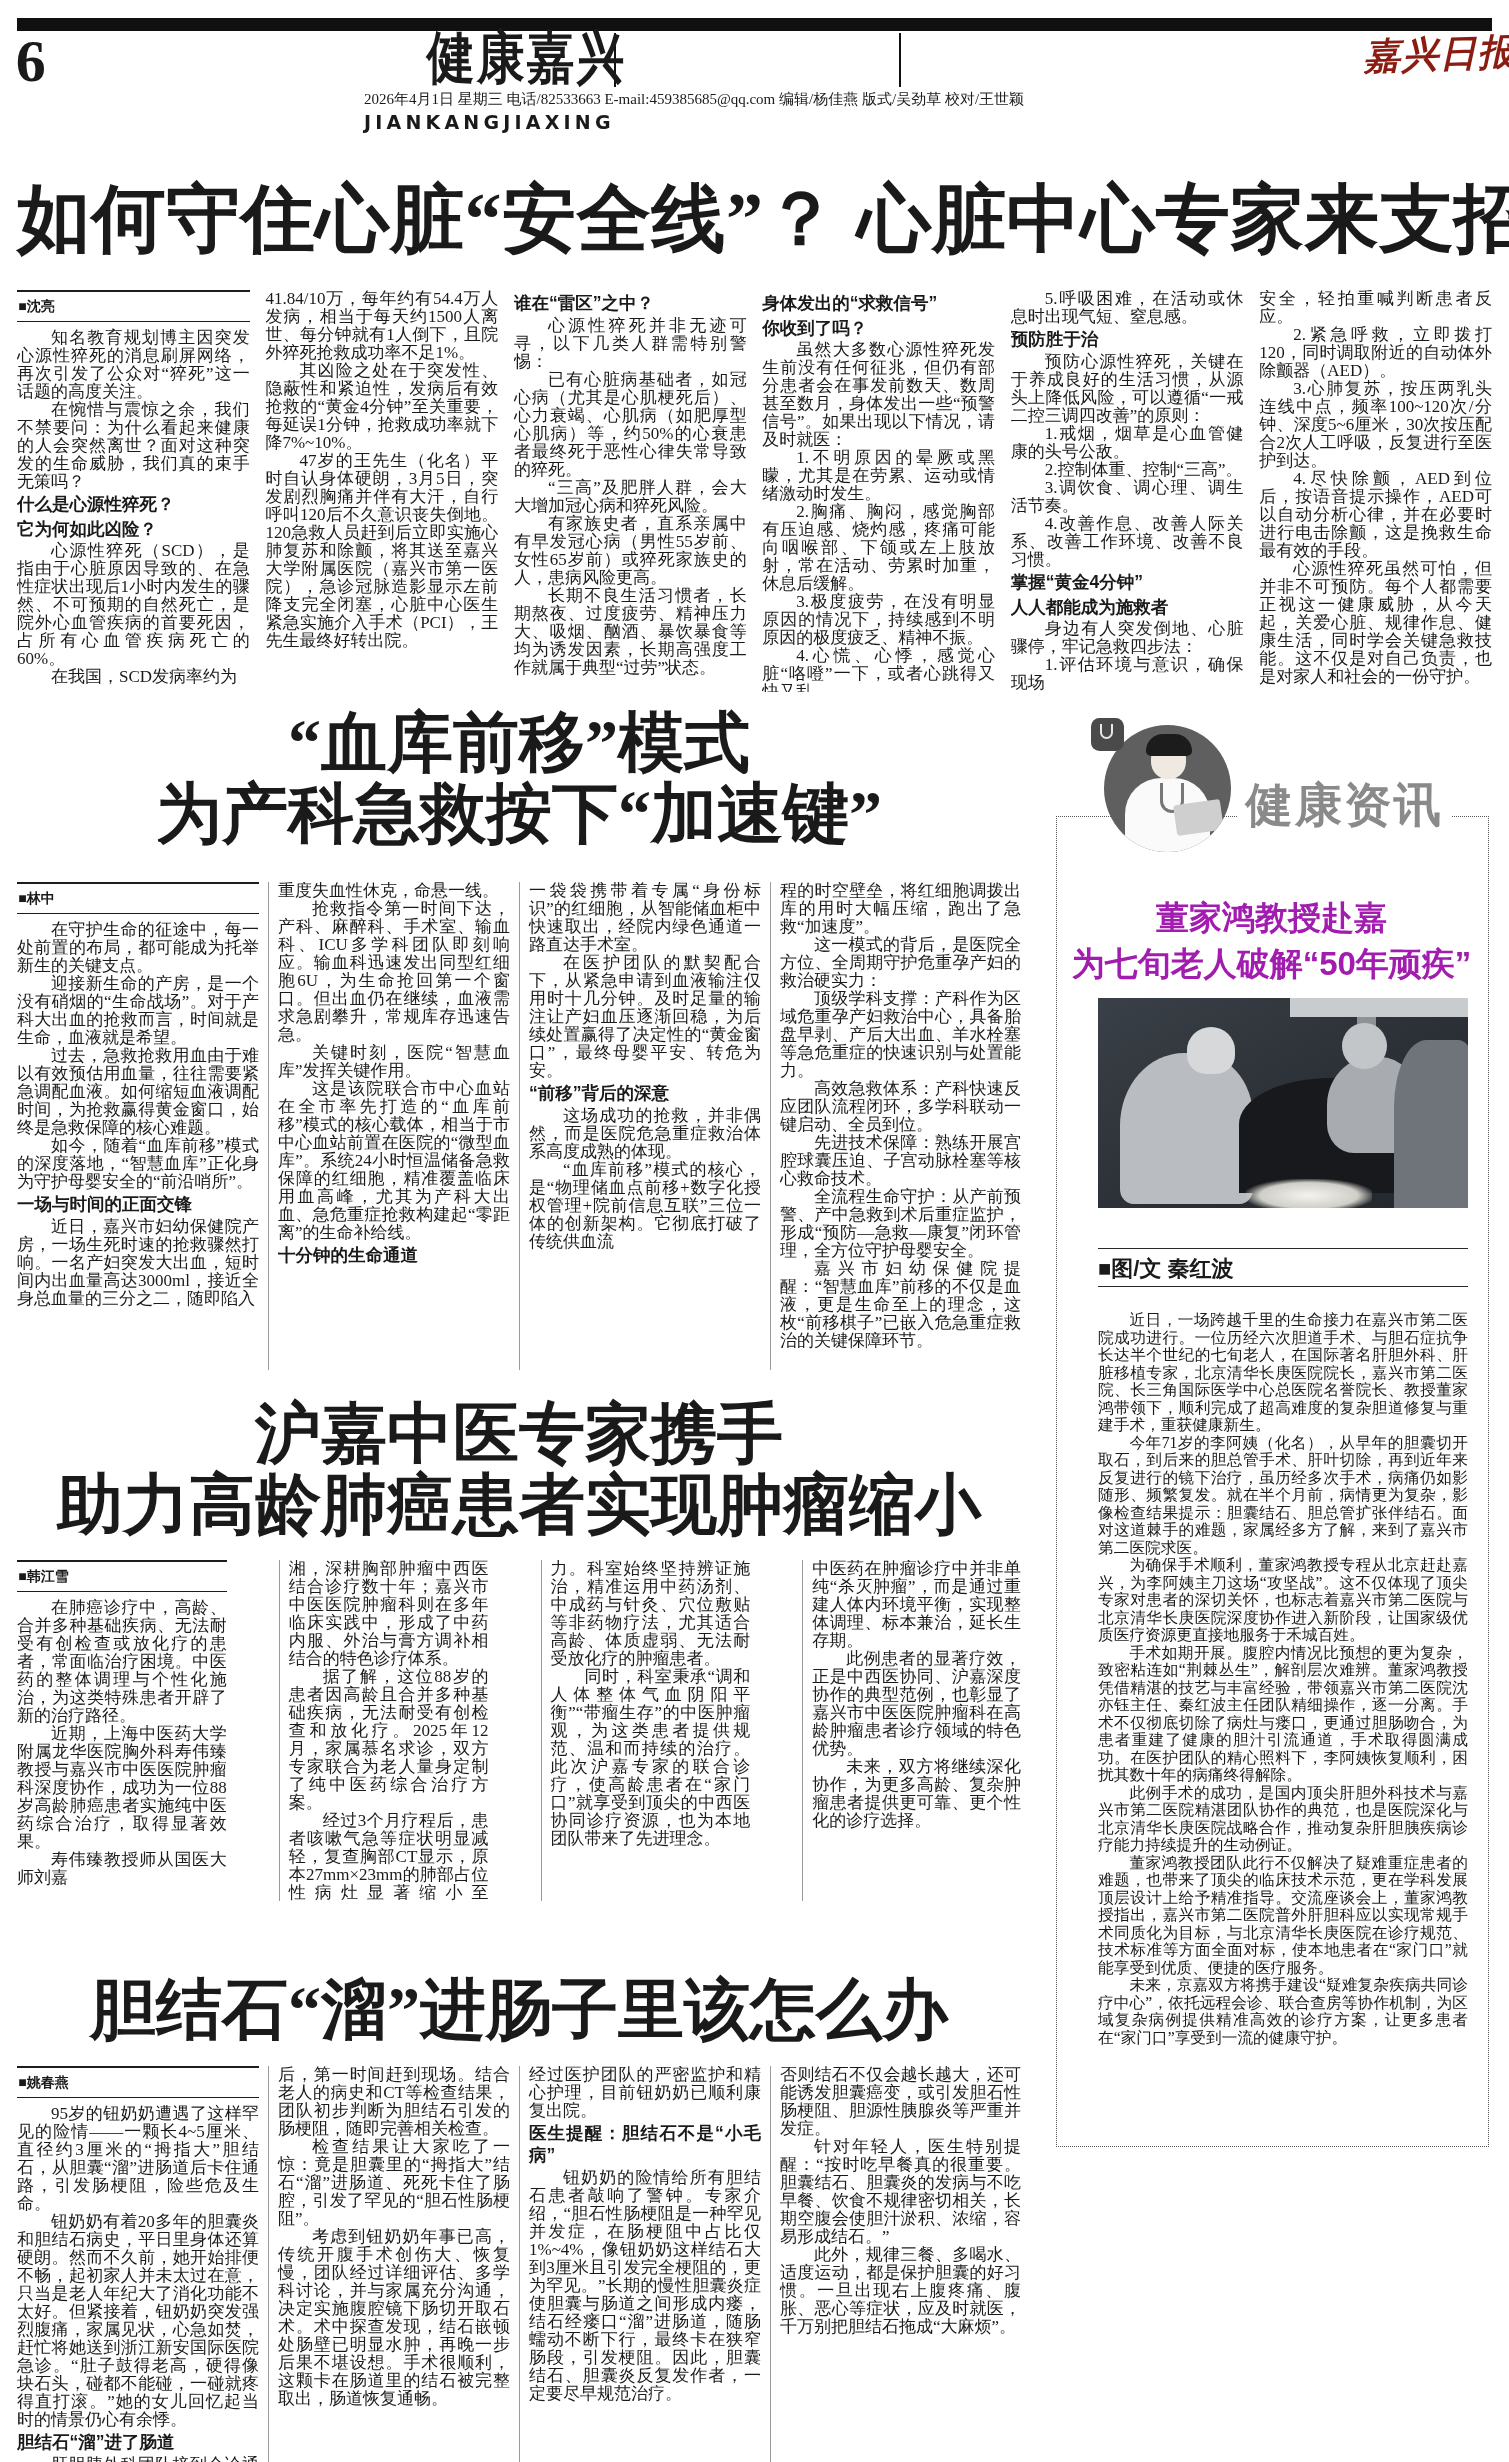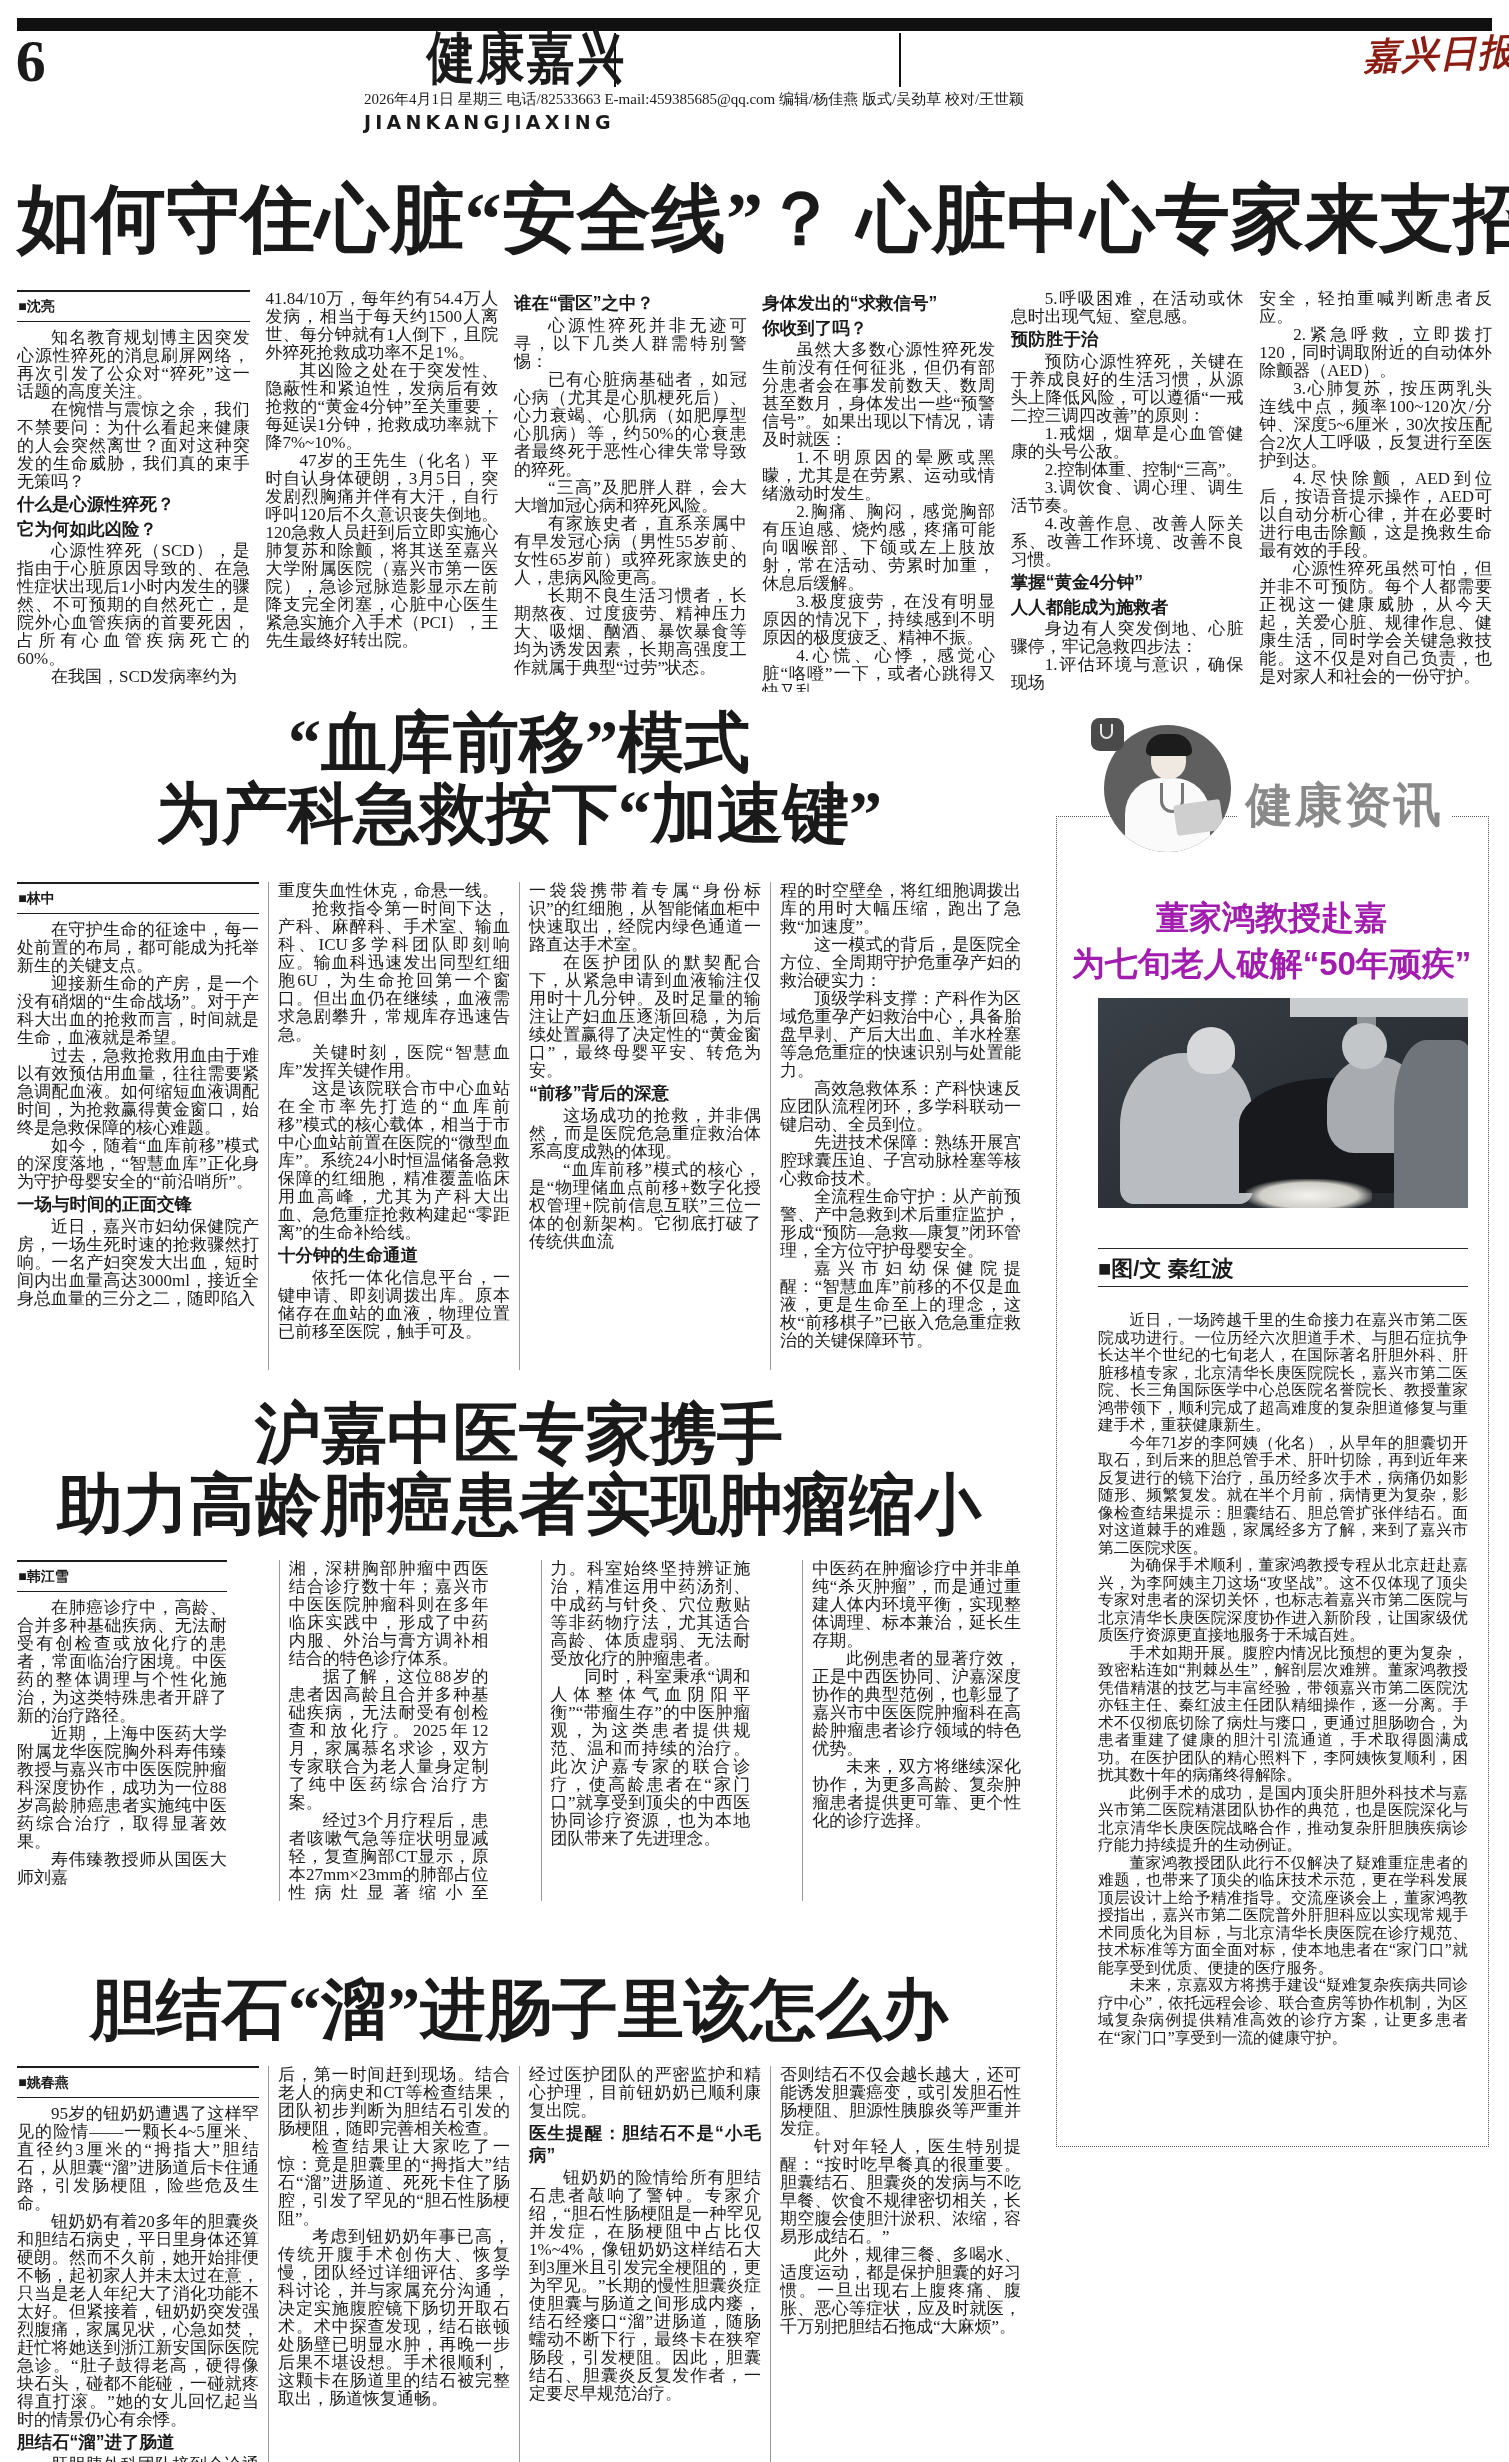--- a/index.html
+++ b/index.html
@@ -155,21 +155,20 @@
         <div class="para">如今，随着“血库前移”模式的深度落地，“智慧血库”正化身为守护母婴安全的“前沿哨所”。</div>
         <div class="sub">一场与时间的正面交锋</div>
         <div class="para">近日，嘉兴市妇幼保健院产房，一场生死时速的抢救骤然打响。一名产妇突发大出血，短时间内出血量高达3000ml，接近全身总血量的三分之二，随即陷入</div>
       </div>
       <div class="col">
         <div class="para cont">重度失血性休克，命悬一线。</div>
         <div class="para">抢救指令第一时间下达，产科、麻醉科、手术室、输血科、ICU多学科团队即刻响应。输血科迅速发出同型红细胞6U，为生命抢回第一个窗口。但出血仍在继续，血液需求急剧攀升，常规库存迅速告急。</div>
         <div class="para">关键时刻，医院“智慧血库”发挥关键作用。</div>
         <div class="para">这是该院联合市中心血站在全市率先打造的“血库前移”模式的核心载体，相当于市中心血站前置在医院的“微型血库”。系统24小时恒温储备急救保障的红细胞，精准覆盖临床用血高峰，尤其为产科大出血、急危重症抢救构建起“零距离”的生命补给线。</div>
         <div class="sub">十分钟的生命通道</div>
-        <div class="para">依托一体化信息平台，一键申请、即刻调拨出库。原本储存在血站的血液，物理位置已前移至医院，触手可及。</div>
       </div>
       <div class="col">
         <div class="para cont">一袋袋携带着专属“身份标识”的红细胞，从智能储血柜中快速取出，经院内绿色通道一路直达手术室。</div>
         <div class="para">在医护团队的默契配合下，从紧急申请到血液输注仅用时十几分钟。及时足量的输注让产妇血压逐渐回稳，为后续处置赢得了决定性的“黄金窗口”，最终母婴平安、转危为安。</div>
         <div class="sub">“前移”背后的深意</div>
         <div class="para">这场成功的抢救，并非偶然，而是医院危急重症救治体系高度成熟的体现。</div>
         <div class="para">“血库前移”模式的核心，是“物理储血点前移+数字化授权管理+院前信息互联”三位一体的创新架构。它彻底打破了传统供血流</div>
       </div>
       <div class="col">
         <div class="para cont">程的时空壁垒，将红细胞调拨出库的用时大幅压缩，跑出了急救“加速度”。</div>

